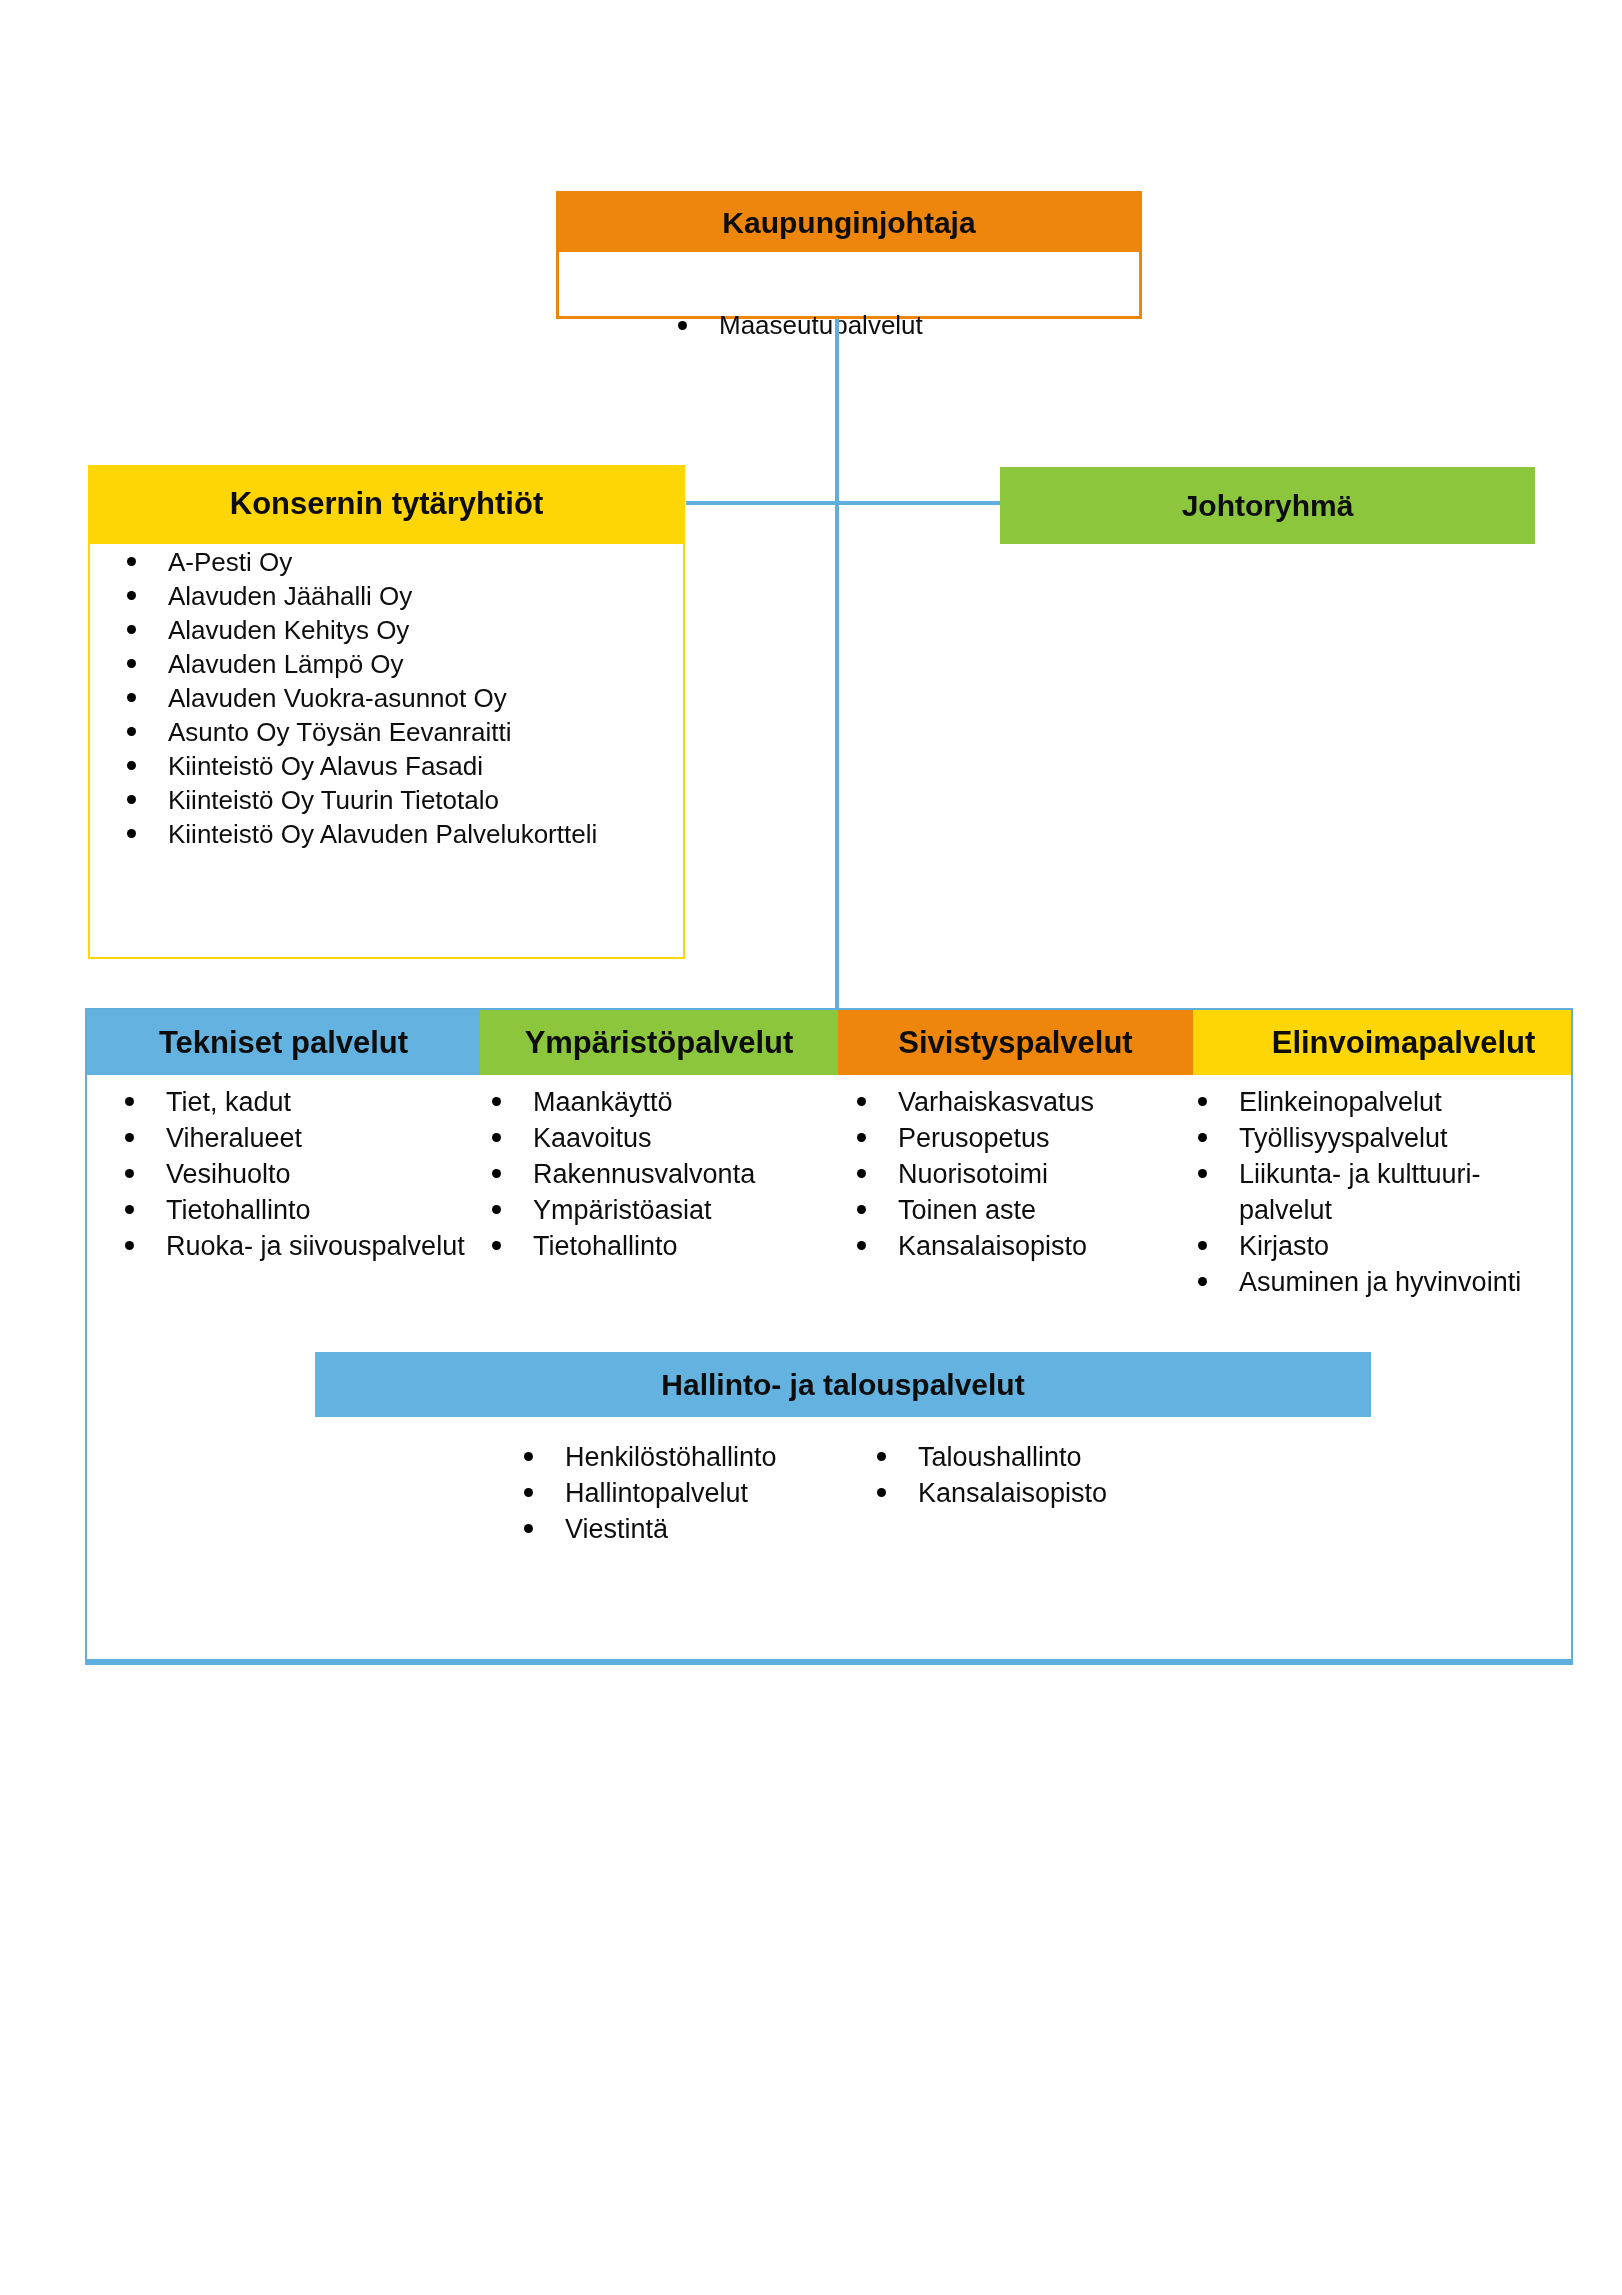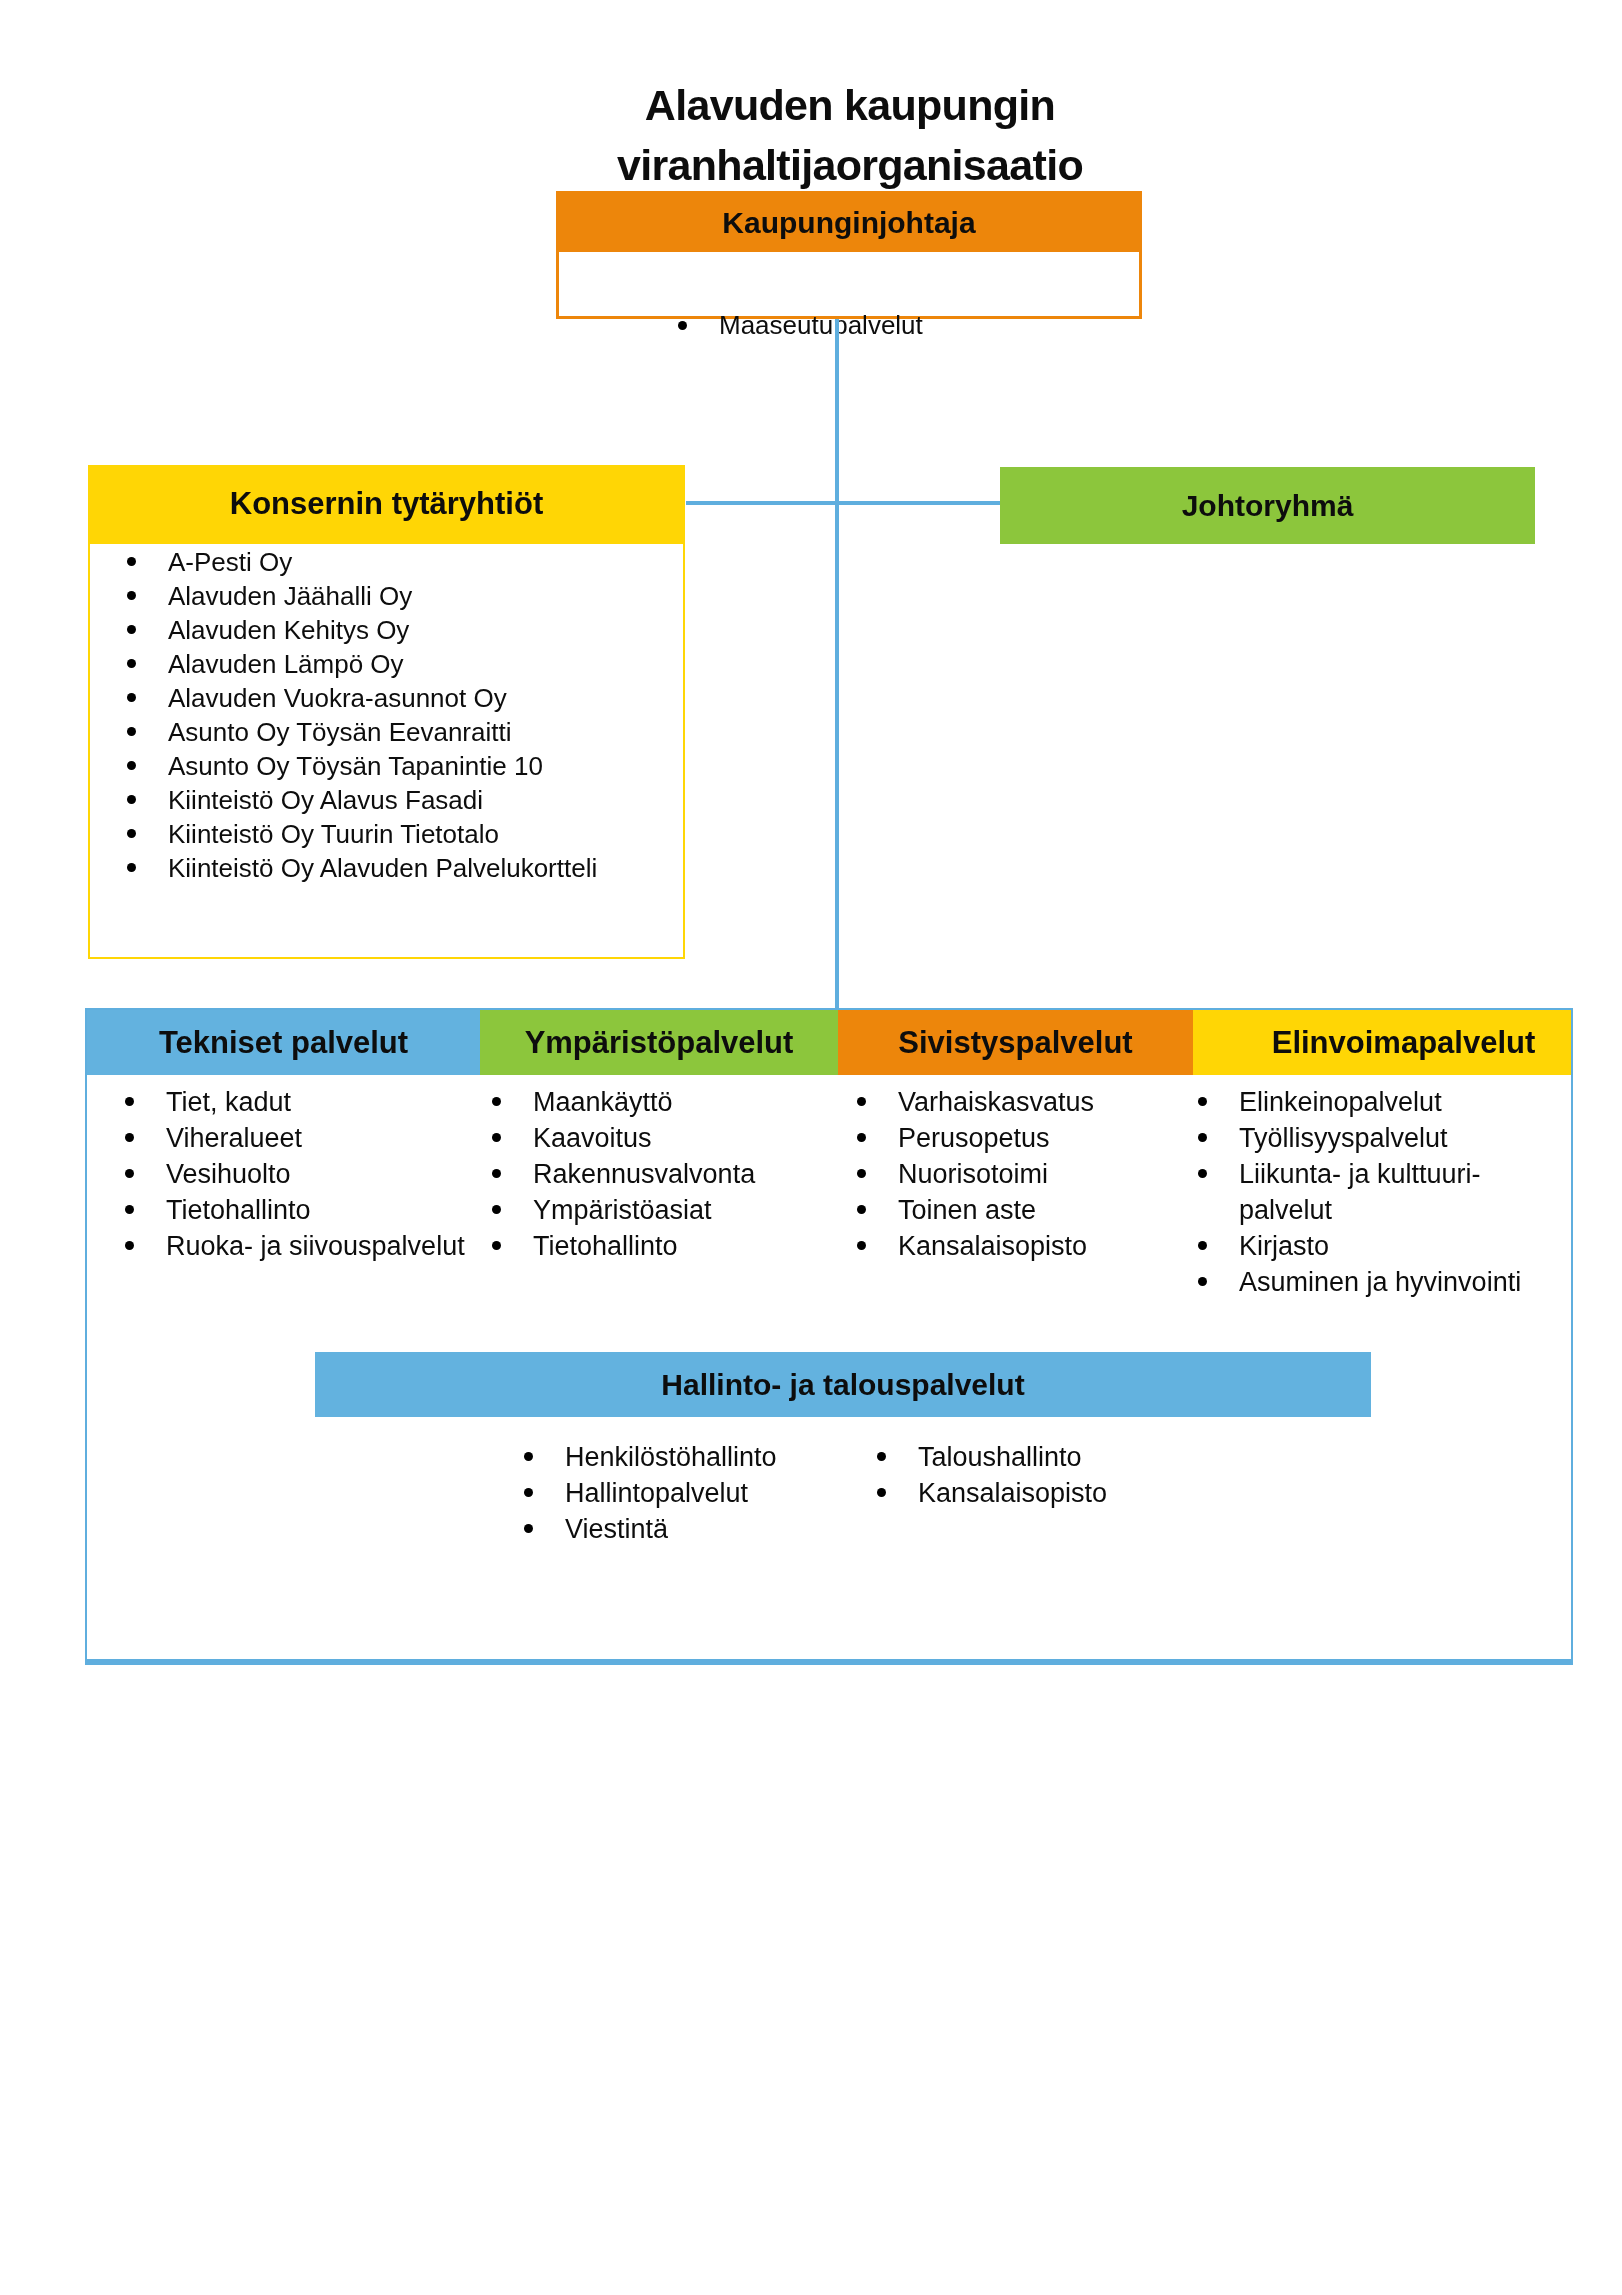--- a/index.html
+++ b/index.html
@@ -91,21 +91,20 @@
   .hal-left{left:436px;width:347px;}
   .hal-right{left:789px;width:347px;}
   .hal-list li{line-height:37px;}
   .hal-list li::before{top:13.7px;}
 </style>
 </head>
 <body>
 
 <div class="page">
 
-  <h1 class="title"><span>Alavuden kaupungin</span><br><span>viranhaltijaorganisaatio</span></h1>
 
   <div class="kj-box">
     <div class="kj-header">Kaupunginjohtaja</div>
     <div>
       <ul class="blist">
           <li>Maaseutupalvelut</li>
         </ul>
     </div>
   </div>
 
@@ -115,21 +114,20 @@
   <div class="kon-box">
     <div class="kon-header">Konsernin tytäryhtiöt</div>
     <div class="kon-body">
       <ul class="blist">
           <li>A-Pesti Oy</li>
           <li>Alavuden Jäähalli Oy</li>
           <li>Alavuden Kehitys Oy</li>
           <li>Alavuden Lämpö Oy</li>
           <li>Alavuden Vuokra-asunnot Oy</li>
           <li>Asunto Oy Töysän Eevanraitti</li>
-          <li>Asunto Oy Töysän Tapanintie 10</li>
           <li>Kiinteistö Oy Alavus Fasadi</li>
           <li>Kiinteistö Oy Tuurin Tietotalo</li>
           <li>Kiinteistö Oy Alavuden Palvelukortteli</li>
         </ul>
     </div>
   </div>
 
   <div class="jr-box">Johtoryhmä</div>
 
   <div class="container">

